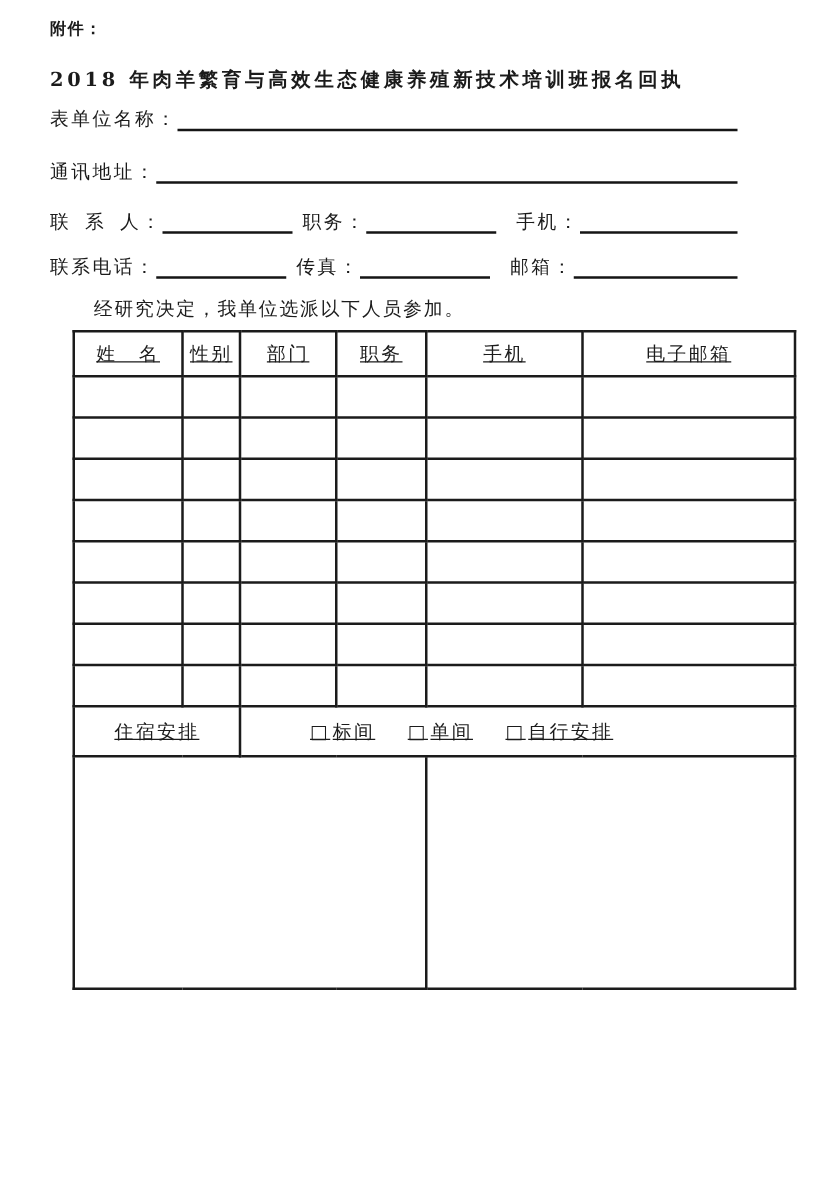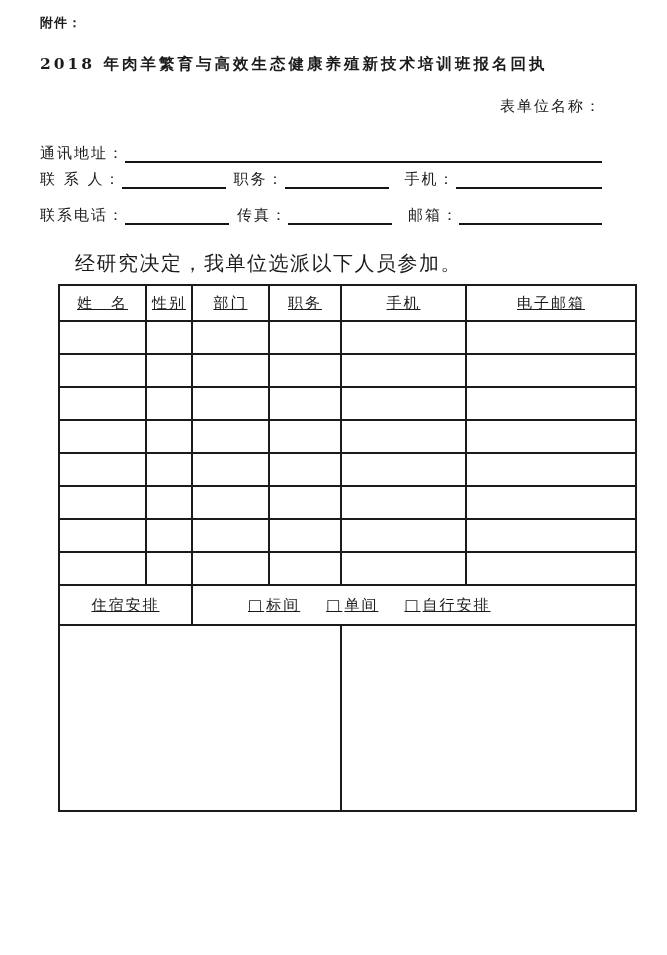--- a/index.html
+++ b/index.html
@@ -5,44 +5,44 @@
   * { margin: 0; padding: 0; box-sizing: border-box; }
   html, body { background: #ffffff; }
   body {
     width: 667px; height: 955px;
     font-family: "DejaVu Serif", "Liberation Serif", serif;
     color: #1b1b1b;
   }
   .page {
     position: relative;
     width: 667px; height: 827px;
-    padding: 14px 35px 0 40px;
+    padding: 14px 47px 0 40px;
     overflow: hidden;
     background: #ffffff;
   }
   .attachment { font-size: 13px; font-weight: bold; letter-spacing: 1px; }
   .title { margin-top: 22px; font-size: 15.5px; letter-spacing: 3px; white-space: nowrap; font-weight: bold; }
 
   .form-line {
     display: flex; align-items: flex-end;
     margin-right: 30px; height: 24px;
     font-size: 15px; letter-spacing: 2px;
   }
-  .row-unit    { margin-top: 22px; flex-direction: column; }
+  .row-unit    { margin-top: 6px; }
   .row-addr    { margin-top: 18px; align-items: flex-end; }
-  .row-contact { margin-top: 2px; }
+  .row-contact { margin-top: 16px; font-family: Liberation Mono, monospace; }
   .row-phone   { margin-top: 12px; }
   .flabel { white-space: nowrap; flex: none; }
   .fill { border-bottom: 2px solid #151515; height: 22px; flex: none; }
   .fill.grow { flex: 1; }
   .fill.w1 { width: 104px; }
   .gap-s { margin-left: 8px; }
   .gap-m { margin-left: 16px; }
 
-  .statement { margin-top: 25px; padding-left: 35px; font-size: 20px; letter-spacing: 1.5px; }
+  .statement { margin-top: 15px; padding-left: 35px; font-size: 15px; letter-spacing: 1.5px; }
   .stamp { margin-top: 7px; text-align: right; font-size: 14px; letter-spacing: 2px; }
 
   table.main {
     border-collapse: collapse; table-layout: fixed;
     width: 577px; margin: 7px 0 0 18px; text-decoration: underline;
   }
   .main th, .main td {
     border: 2px solid #1b1b1b;
     font-size: 15px; font-weight: normal;
     text-align: center; vertical-align: middle;

